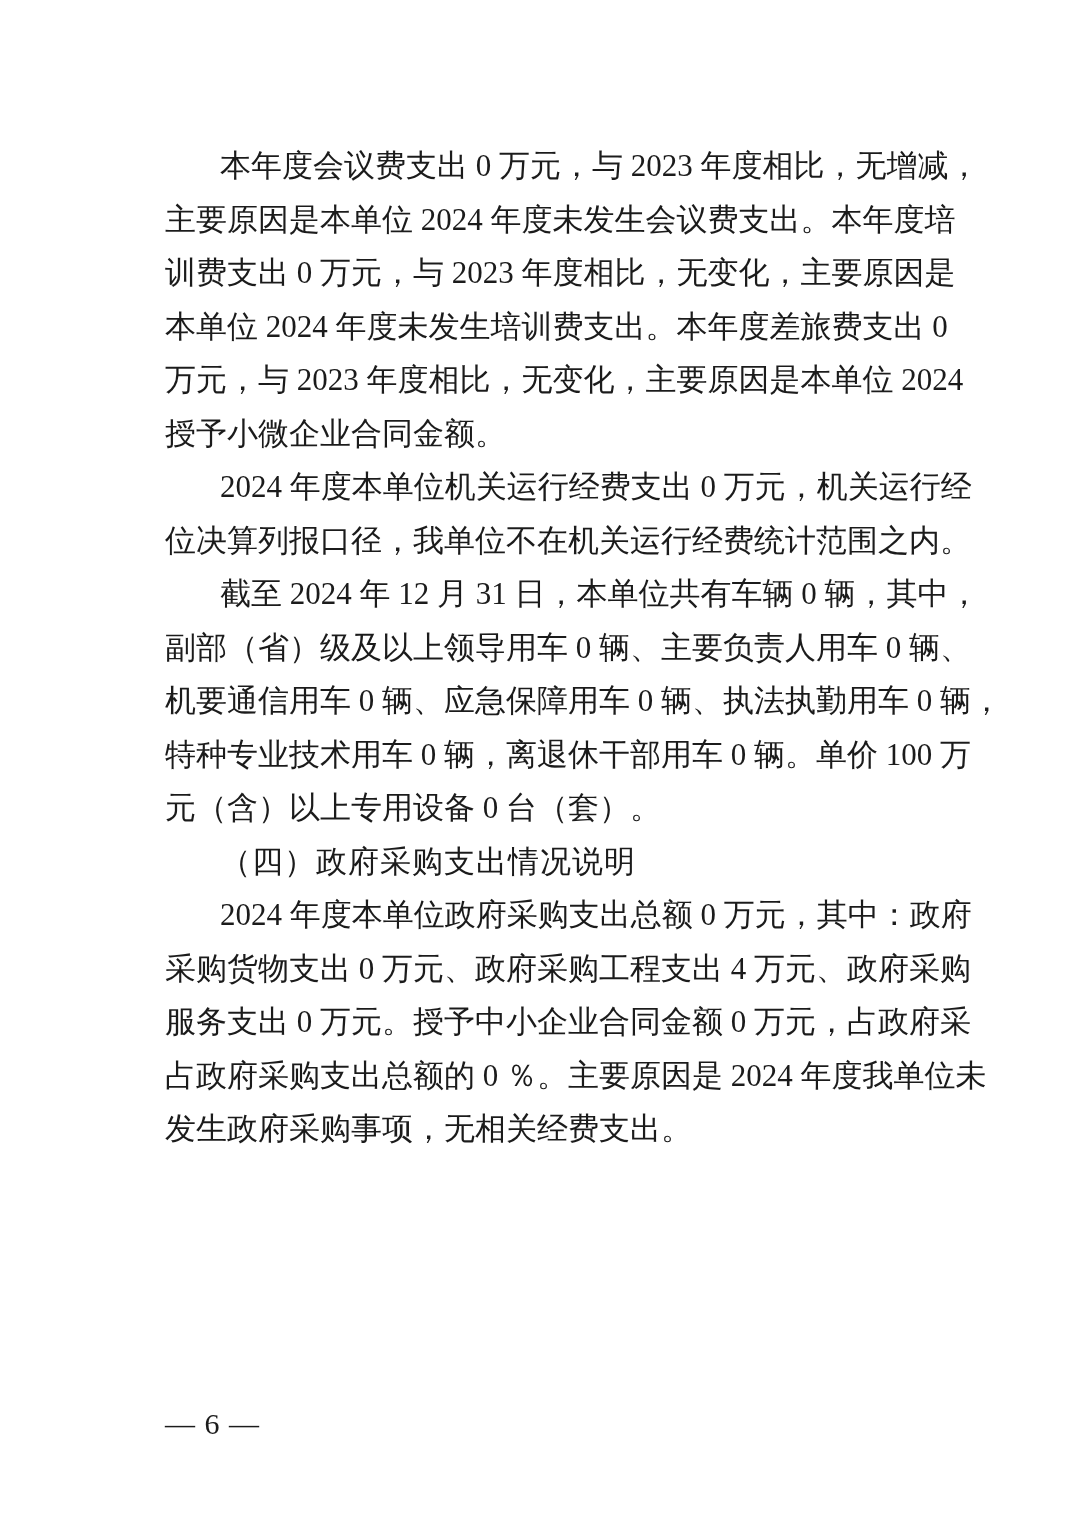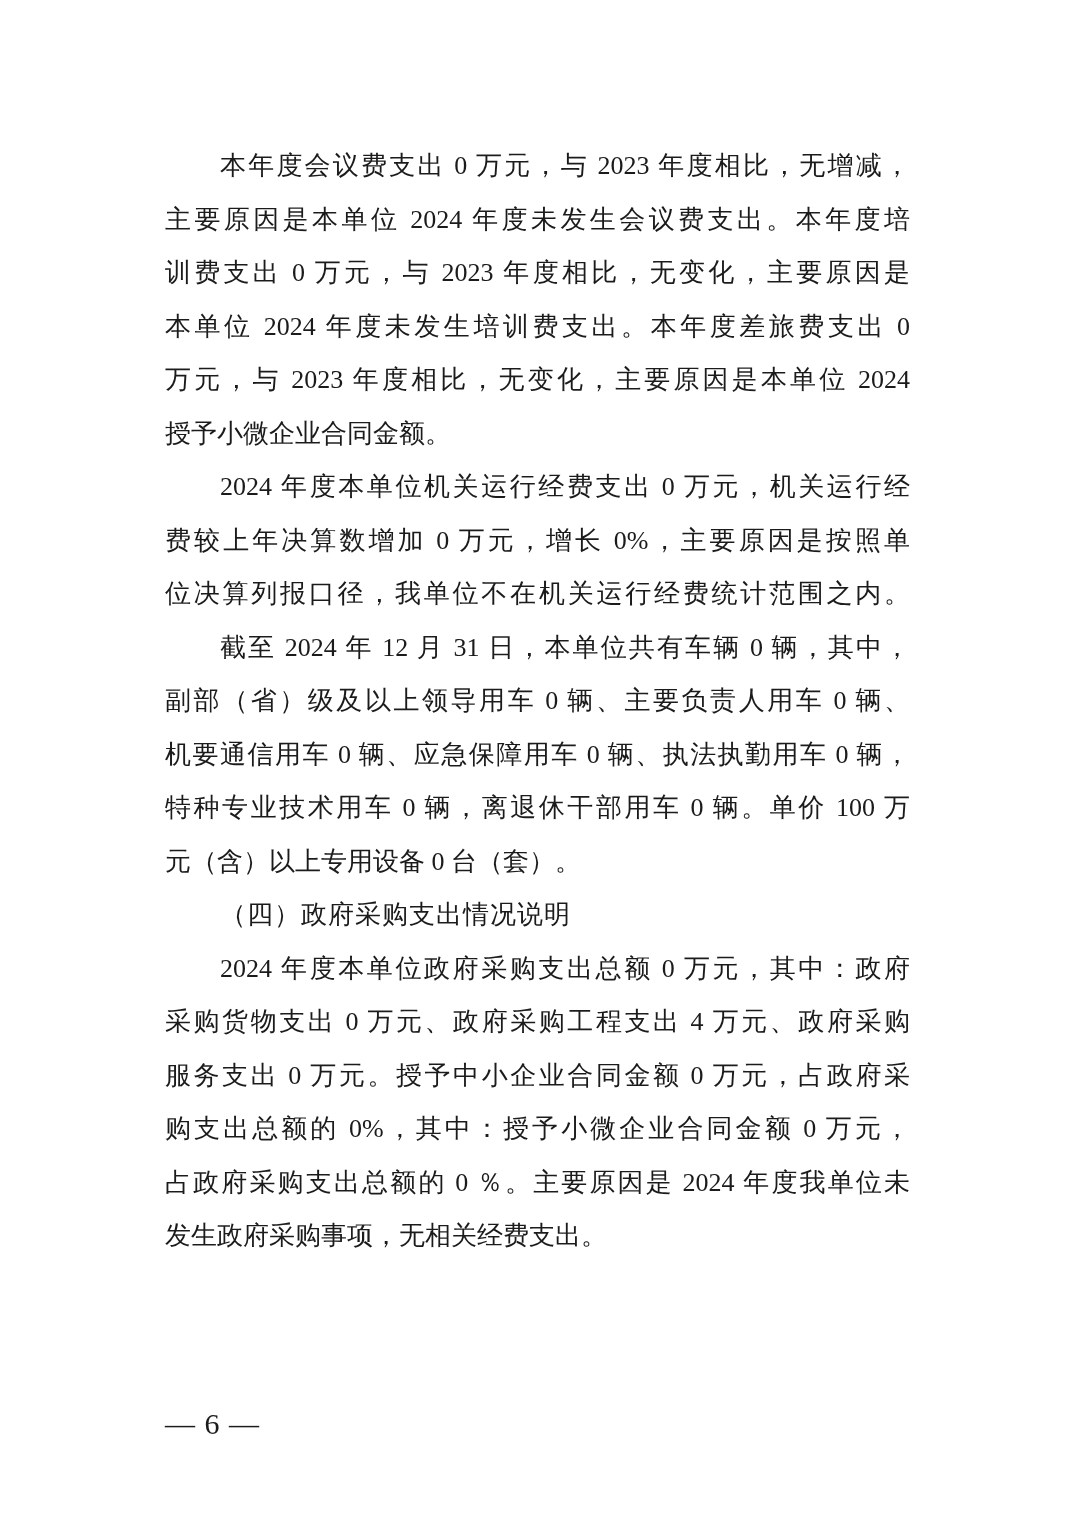--- a/index.html
+++ b/index.html
@@ -20,21 +20,21 @@
     overflow: hidden;
     color: #1b1b1b;
   }
   .content {
     position: absolute;
     left: 165px;
     top: 139px;
     width: 745px;
   }
   .line {
-    font-size: 26px;
+    font-size: 31px;
     height: 53.5px;
     line-height: 53.5px;
     white-space: nowrap;
     text-justify: inter-character;
   }
   .line.indent {
     text-indent: 55px;
   }
   .line.justify {
     text-align: justify;
@@ -59,29 +59,27 @@
 
 <div class="page" style="background: rgb(255, 255, 255); color: rgb(27, 27, 27);">
   <div class="content">
       <div class="line indent justify">本年度会议费支出 0 万元，与 2023 年度相比，无增减，</div>
       <div class="line justify">主要原因是本单位 2024 年度未发生会议费支出。本年度培</div>
       <div class="line justify">训费支出 0 万元，与 2023 年度相比，无变化，主要原因是</div>
       <div class="line justify">本单位 2024 年度未发生培训费支出。本年度差旅费支出 0</div>
       <div class="line justify">万元，与 2023 年度相比，无变化，主要原因是本单位 2024</div>
       <div class="line">授予小微企业合同金额。</div>
       <div class="line indent justify">2024 年度本单位机关运行经费支出 0 万元，机关运行经</div>
-      <div class="line justify">费较上年决算数增加 0 万元，增长 0%，主要原因是按照单</div>
       <div class="line justify">位决算列报口径，我单位不在机关运行经费统计范围之内。</div>
       <div class="line indent justify">截至 2024 年 12 月 31 日，本单位共有车辆 0 辆，其中，</div>
       <div class="line justify">副部（省）级及以上领导用车 0 辆、主要负责人用车 0 辆、</div>
       <div class="line justify">机要通信用车 0 辆、应急保障用车 0 辆、执法执勤用车 0 辆，</div>
       <div class="line justify">特种专业技术用车 0 辆，离退休干部用车 0 辆。单价 100 万</div>
       <div class="line">元（含）以上专用设备 0 台（套）。</div>
       <div class="line indent heading">（四）政府采购支出情况说明</div>
       <div class="line indent justify">2024 年度本单位政府采购支出总额 0 万元，其中：政府</div>
       <div class="line justify">采购货物支出 0 万元、政府采购工程支出 4 万元、政府采购</div>
       <div class="line justify">服务支出 0 万元。授予中小企业合同金额 0 万元，占政府采</div>
-      <div class="line justify">购支出总额的 0%，其中：授予小微企业合同金额 0 万元，</div>
       <div class="line justify">占政府采购支出总额的 0 ％。主要原因是 2024 年度我单位未</div>
       <div class="line">发生政府采购事项，无相关经费支出。</div>
     </div>
   <div class="footer">— 6 —</div>
 </div>
 
 </body></html>

